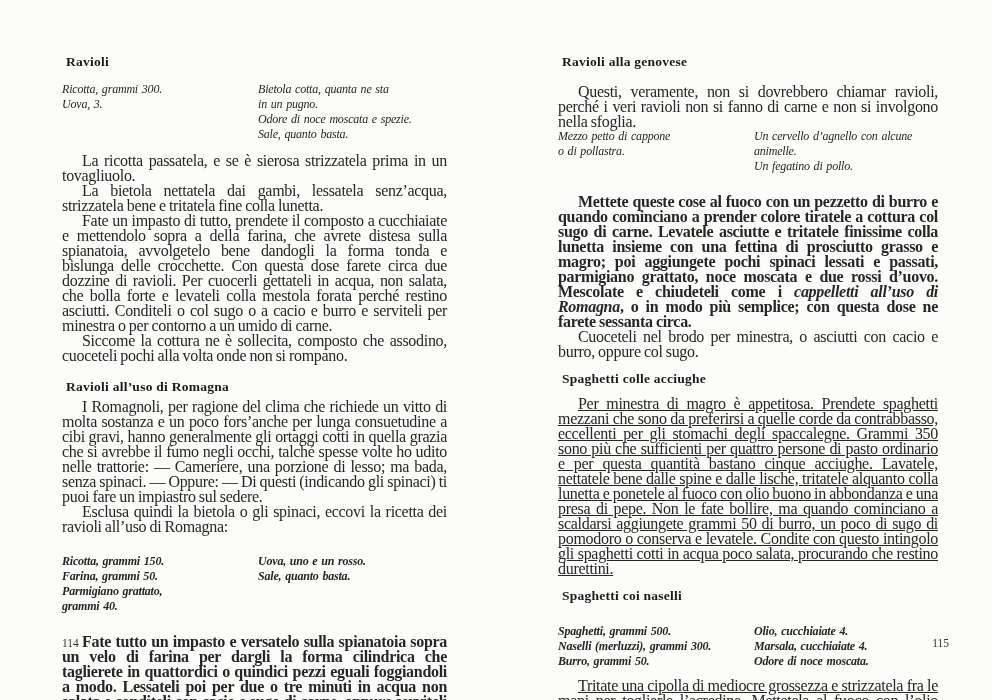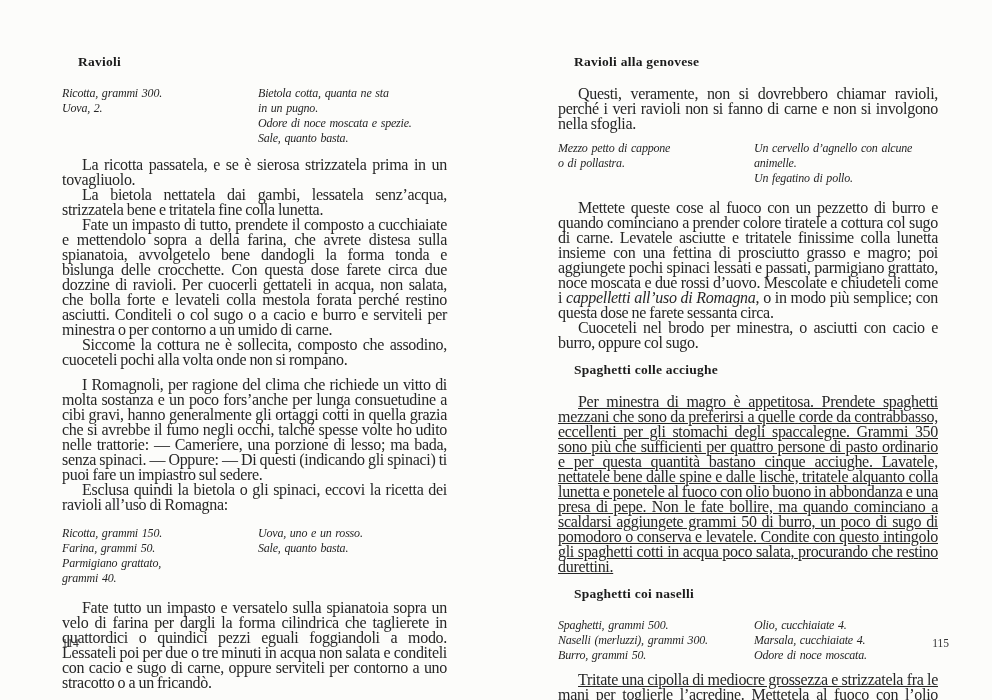--- a/index.html
+++ b/index.html
@@ -21,21 +21,21 @@
   }
   .page-left  { left: 62px;  width: 385px; }
   .page-right { left: 558px; width: 380px; }
 
   .recipe-title {
     font-size: 13.5px;
     font-weight: bold;
     line-height: 16px;
     letter-spacing: 0.25px;
     color: #1b1b1b;
-    margin: 16px;
+    margin: 4px;
   }
   .body-par {
     font-size: 16px;
     line-height: 15px;
     text-align: justify;
     text-indent: 20px;
     letter-spacing: -0.3px;
     word-spacing: -0.5px;
     margin: 0;
     hyphens: auto;
@@ -46,23 +46,23 @@
     font-style: italic;
     font-size: 12px;
     line-height: 15px;
     letter-spacing: -0.2px;
     word-spacing: 1px;
   }
   .ing-line { display: block; }
 
   
   .mt6  { margin-top: 6px; }
-  .mt8  { margin-top: 14px; }
+  .mt8  { margin-top: 20px; font-weight: bold; }
   .mt9  { margin-top: 9px; text-decoration: underline; }
-  .mt10 { margin-top: 10px; }
+  .mt10 { }
   .mt11 { margin-top: 11px; }
   .mt12 { margin-top: 12px; }
   .mt14 { margin-top: 14px; }
   .mt16 { margin-top: 16px; }
 
   .page-number {
     position: absolute;
     top: 637px;
     font-size: 11.5px;
     color: #333;
@@ -75,35 +75,36 @@
 </head>
 <body>
 
 <div class="page page-left">
 
   <h2 class="recipe-title mt6">Ravioli</h2>
 
   <div class="ingredients mt12">
     <div>
       <span class="ing-line">Ricotta, grammi 300.</span>
-      <span class="ing-line">Uova, 2.</span>
+      <span class="ing-line">Uova, 3.</span>
     </div>
     <div>
       <span class="ing-line">Bietola cotta, quanta ne sta</span>
       <span class="ing-line">in un pugno.</span>
       <span class="ing-line">Odore di noce moscata e spezie.</span>
       <span class="ing-line">Sale, quanto basta.</span>
     </div>
   </div>
 
   <p class="body-par mt11">La ricotta passatela, e se è sierosa strizzatela prima in un tovagliuolo.</p>
   <p class="body-par">La bietola nettatela dai gambi, lessatela senz’acqua, strizzatela bene e tritatela fine colla lunetta.</p>
   <p class="body-par">Fate un impasto di tutto, prendete il composto a cucchiaiate e mettendolo sopra a della farina, che avrete distesa sulla spianatoia, avvolgetelo bene dandogli la forma tonda e bislunga delle crocchette. Con questa dose farete circa due dozzine di ravioli. Per cuocerli gettateli in acqua, non salata, che bolla forte e levateli colla mestola forata perché restino asciutti. Conditeli o col sugo o a cacio e burro e serviteli per minestra o per contorno a un umido di carne.</p>
   <p class="body-par">Siccome la cottura ne è sollecita, composto che assodino, cuoceteli pochi alla volta onde non si rompano.</p>
 
+  <h2 class="recipe-title mt16">Ravioli all’uso di Romagna</h2>
 
   <p class="body-par mt10">I Romagnoli, per ragione del clima che richiede un vitto di molta sostanza e un poco fors’anche per lunga consuetudine a cibi gravi, hanno generalmente gli ortaggi cotti in quella grazia che si avrebbe il fumo negli occhi, talché spesse volte ho udito nelle trattorie: — Cameriere, una porzione di lesso; ma bada, senza spinaci. — Oppure: — Di questi (indicando gli spinaci) ti puoi fare un impiastro sul sedere.</p>
   <p class="body-par">Esclusa quindi la bietola o gli spinaci, eccovi la ricetta dei ravioli all’uso di Romagna:</p>
 
   <div class="ingredients mt8">
     <div>
       <span class="ing-line">Ricotta, grammi 150.</span>
       <span class="ing-line">Farina, grammi 50.</span>
       <span class="ing-line">Parmigiano grattato,</span>
       <span class="ing-line">grammi 40.</span>

